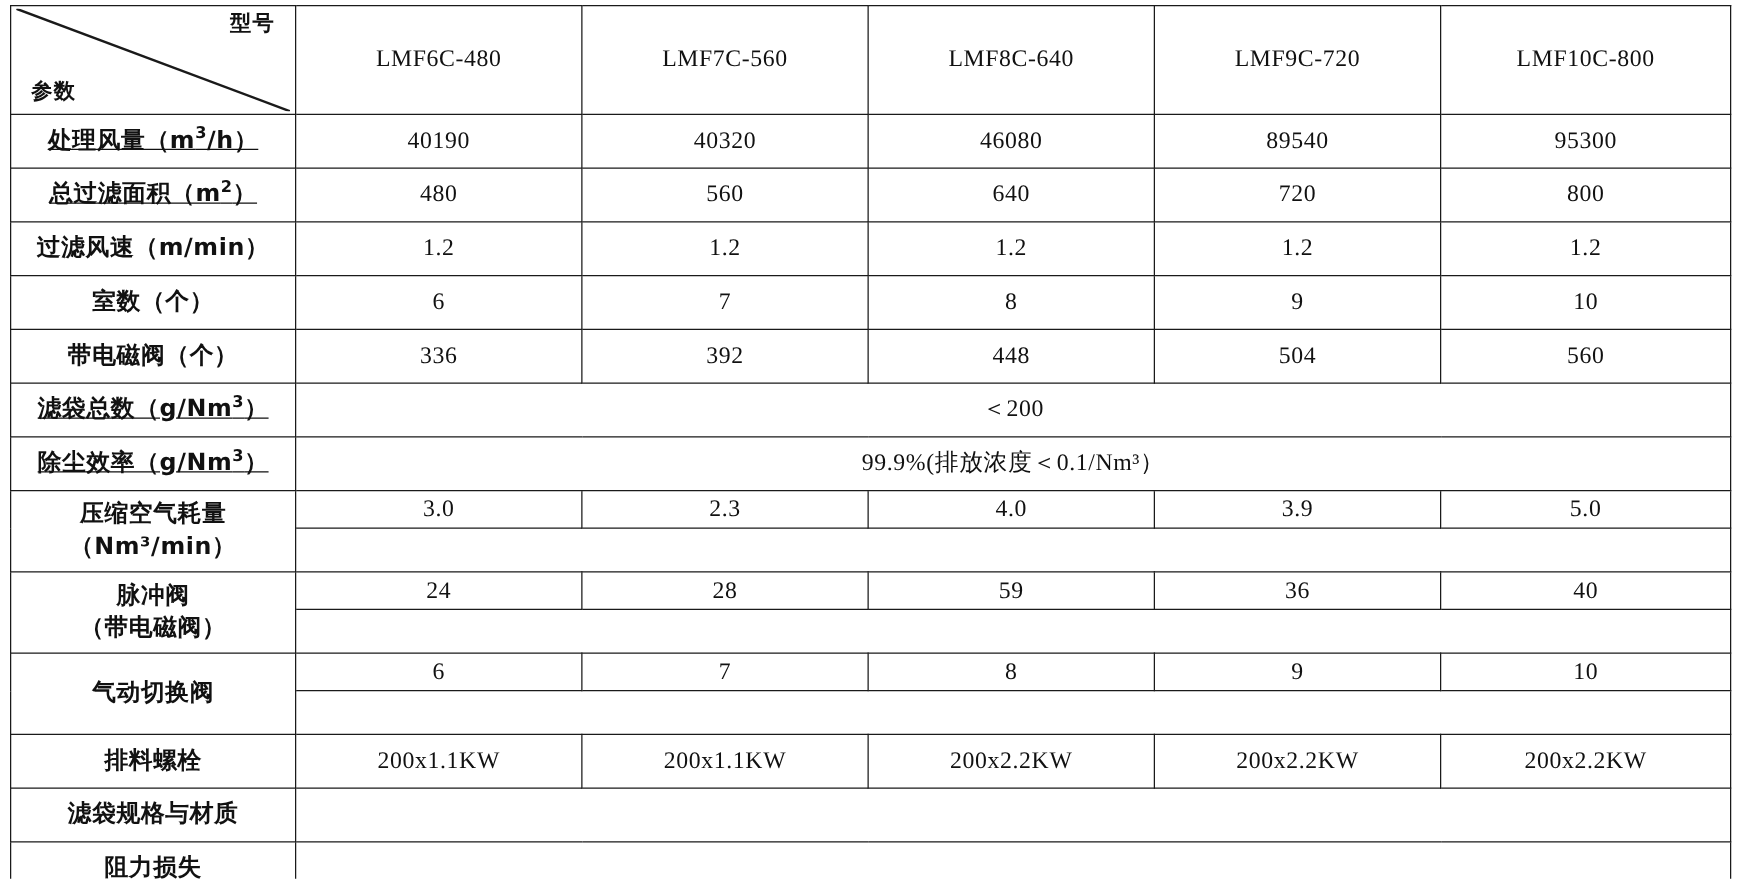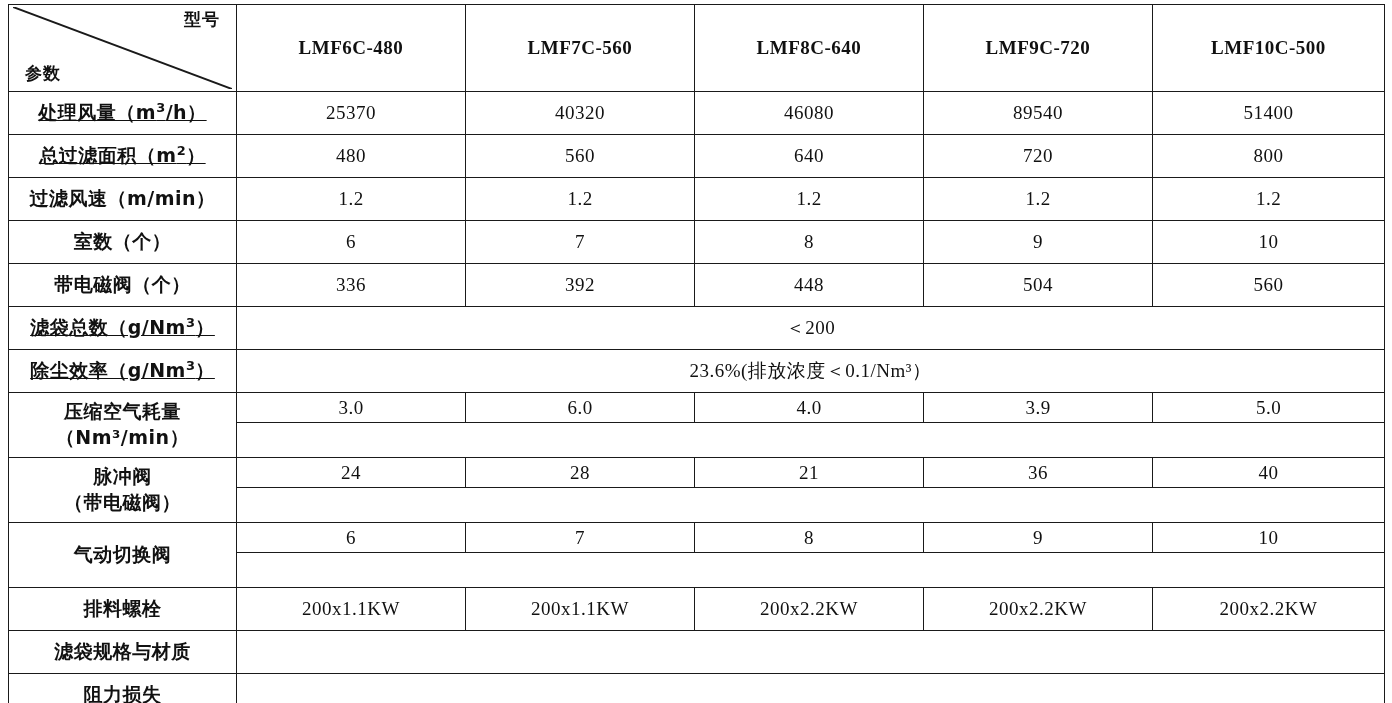--- a/index.html
+++ b/index.html
@@ -44,21 +44,20 @@
   }
   td.val {
     font-family: "Liberation Serif", "DejaVu Serif", serif;
     font-size: 20px;
     letter-spacing: 0.5px;
   }
   td.model-head {
     font-family: "Liberation Serif", "DejaVu Serif", serif;
     font-size: 21px;
     letter-spacing: 0.5px;
-    font-weight: bold;
   }
   
   td.corner {
     position: relative;
     height: 82px;
     padding: 0;
   }
   .corner-inner {
     position: relative;
     width: 100%;
@@ -126,30 +125,30 @@
               <line x1="0" y1="0" x2="228" y2="82" stroke="#1a1a1a" stroke-width="2"></line>
             </svg>
             <span class="lbl-model">型号</span>
             <span class="lbl-param">参数</span>
           </div>
         </td>
         <td class="model-head">LMF6C-480</td>
         <td class="model-head">LMF7C-560</td>
         <td class="model-head">LMF8C-640</td>
         <td class="model-head">LMF9C-720</td>
-        <td class="model-head">LMF10C-500</td>
+        <td class="model-head">LMF10C-800</td>
       </tr>
 
       <tr>
         <td class="param row-h"><span class="nowrap"><span>处理风量（m</span><span class="sup">3</span><span>/h）</span></span></td>
-        <td class="val">25370</td>
+        <td class="val">40190</td>
         <td class="val">40320</td>
         <td class="val">46080</td>
         <td class="val">89540</td>
-        <td class="val">51400</td>
+        <td class="val">95300</td>
       </tr>
 
       <tr>
         <td class="param row-h"><span class="nowrap"><span>总过滤面积（m</span><span class="sup">2</span><span>）</span></span></td>
         <td class="val">480</td>
         <td class="val">560</td>
         <td class="val">640</td>
         <td class="val">720</td>
         <td class="val">800</td>
       </tr>
@@ -181,46 +180,46 @@
         <td class="val">560</td>
       </tr>
 
       <tr>
         <td class="param row-h"><span class="nowrap"><span>滤袋总数（g/Nm</span><span class="sup">3</span><span>）</span></span></td>
         <td class="val" colspan="5">＜200</td>
       </tr>
 
       <tr>
         <td class="param row-h"><span class="nowrap"><span>除尘效率（g/Nm</span><span class="sup">3</span><span>）</span></span></td>
-        <td class="val" colspan="5">23.6%(排放浓度＜0.1/Nm³）</td>
+        <td class="val" colspan="5">99.9%(排放浓度＜0.1/Nm³）</td>
       </tr>
 
       <tr>
         <td class="param tall" rowspan="2">
           <span class="two-line">压缩空气耗量</span>
           <span class="two-line">（Nm³/min）</span>
         </td>
         <td class="val">3.0</td>
-        <td class="val">6.0</td>
+        <td class="val">2.3</td>
         <td class="val">4.0</td>
         <td class="val">3.9</td>
         <td class="val">5.0</td>
       </tr>
       <tr>
         <td class="val blank-sub" colspan="5"></td>
       </tr>
 
       <tr>
         <td class="param tall" rowspan="2">
           <span class="two-line">脉冲阀</span>
           <span class="two-line">（带电磁阀）</span>
         </td>
         <td class="val">24</td>
         <td class="val">28</td>
-        <td class="val">21</td>
+        <td class="val">59</td>
         <td class="val">36</td>
         <td class="val">40</td>
       </tr>
       <tr>
         <td class="val blank-sub" colspan="5"></td>
       </tr>
 
       <tr>
         <td class="param tall" rowspan="2">
           <span class="two-line">气动切换阀</span>

